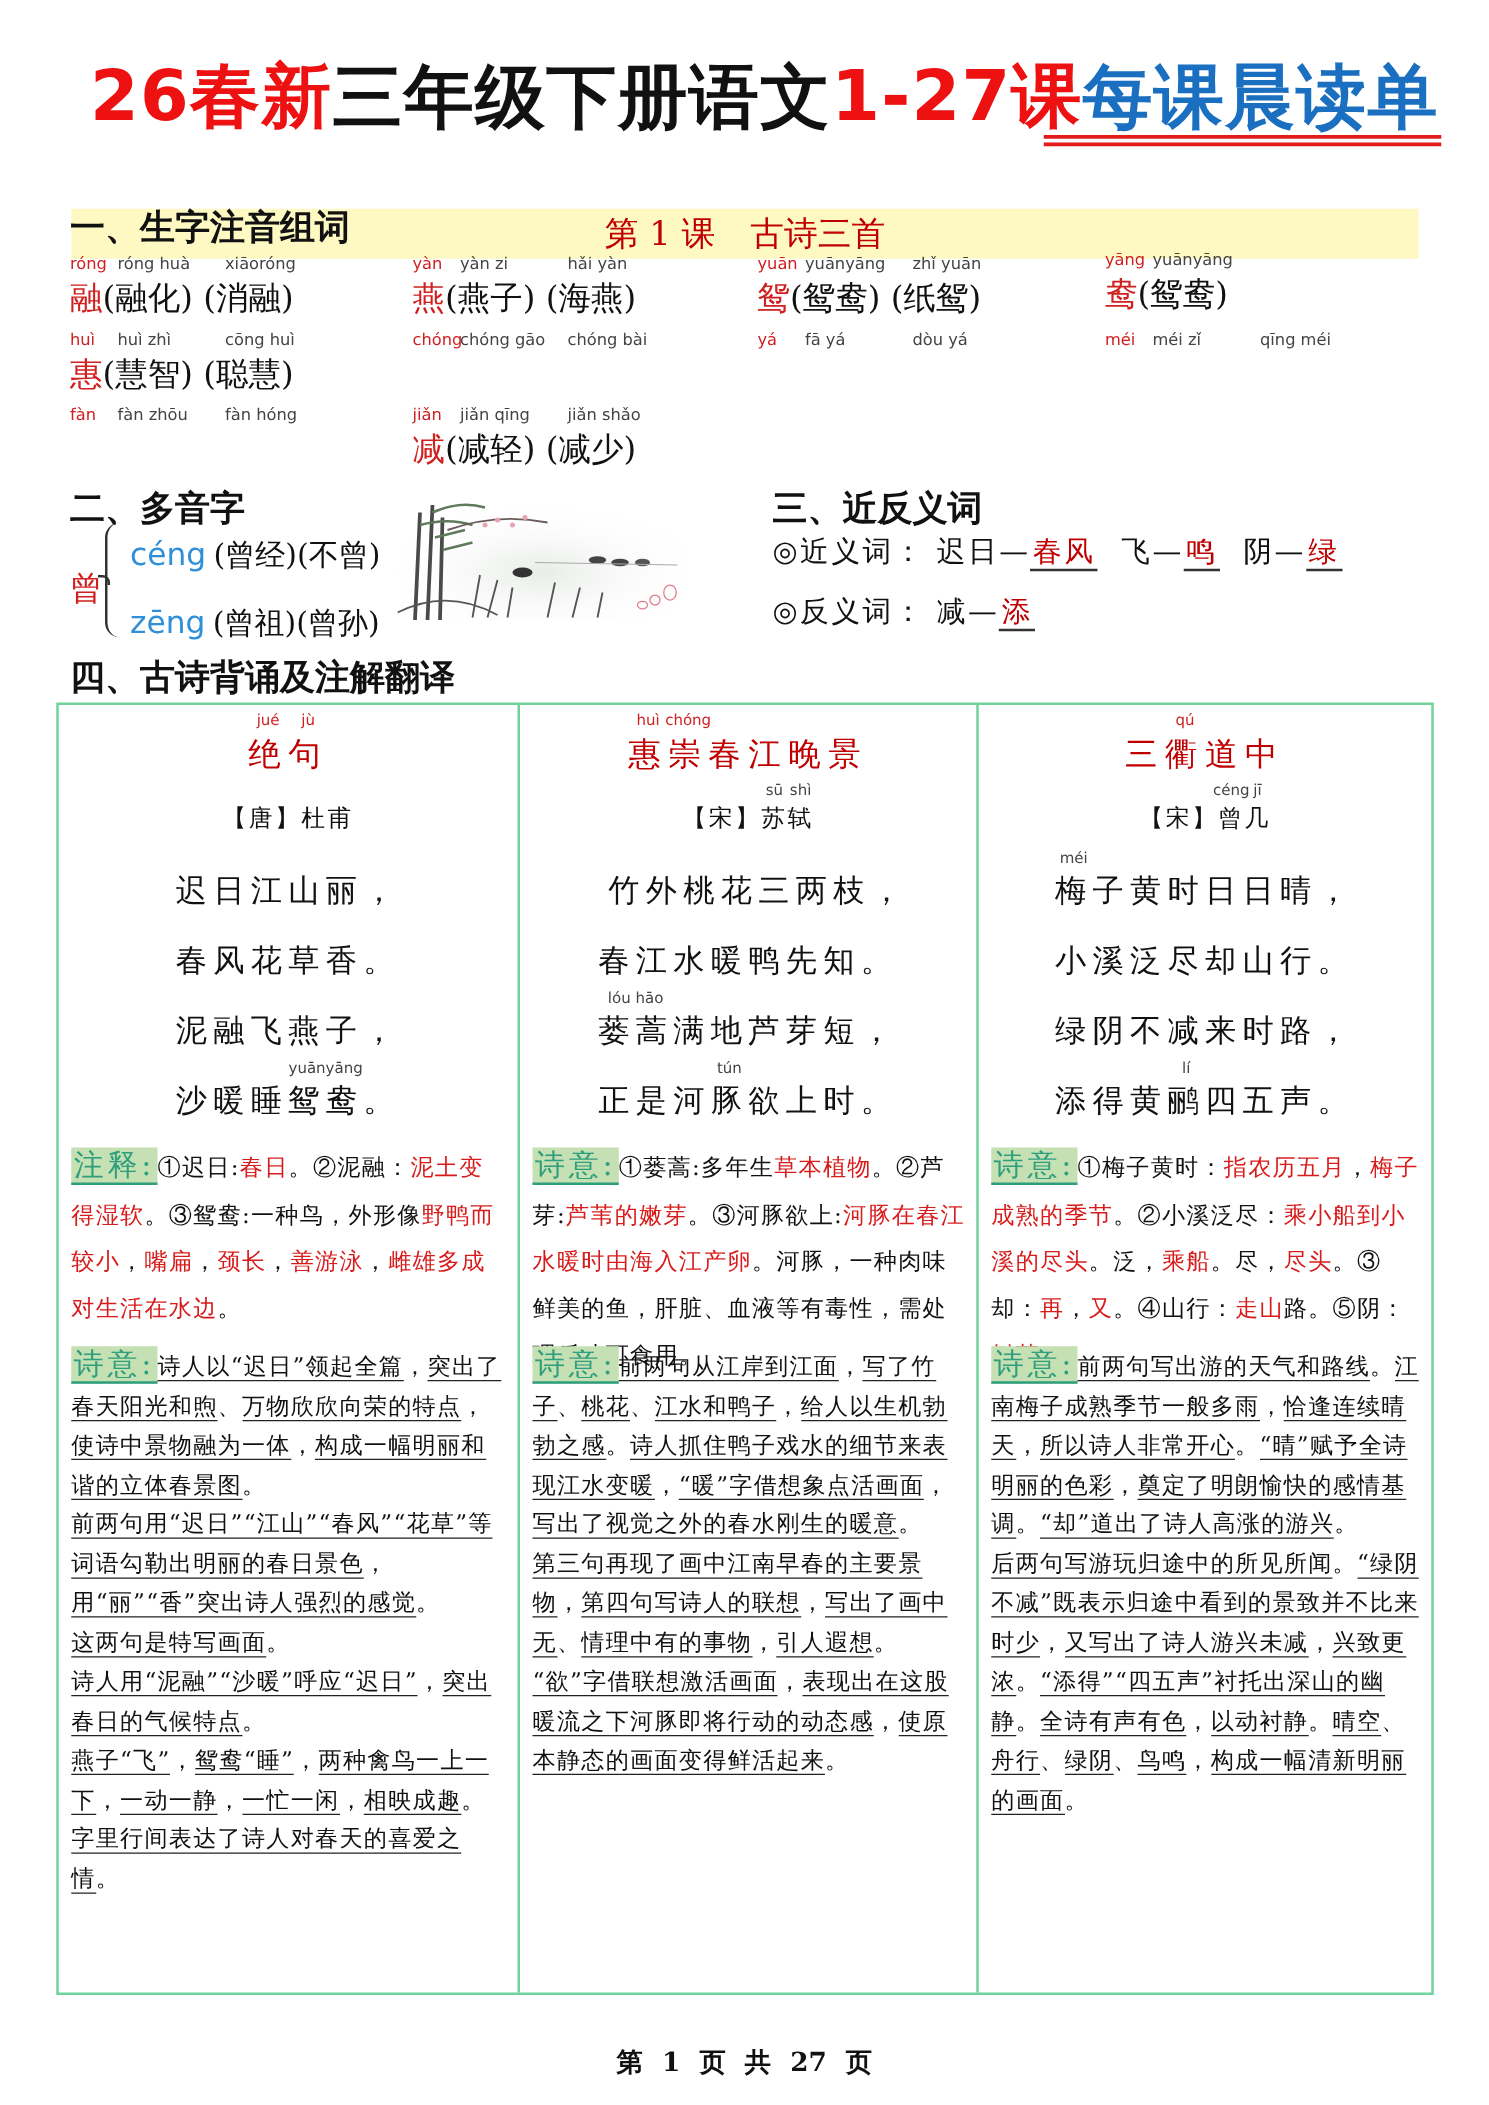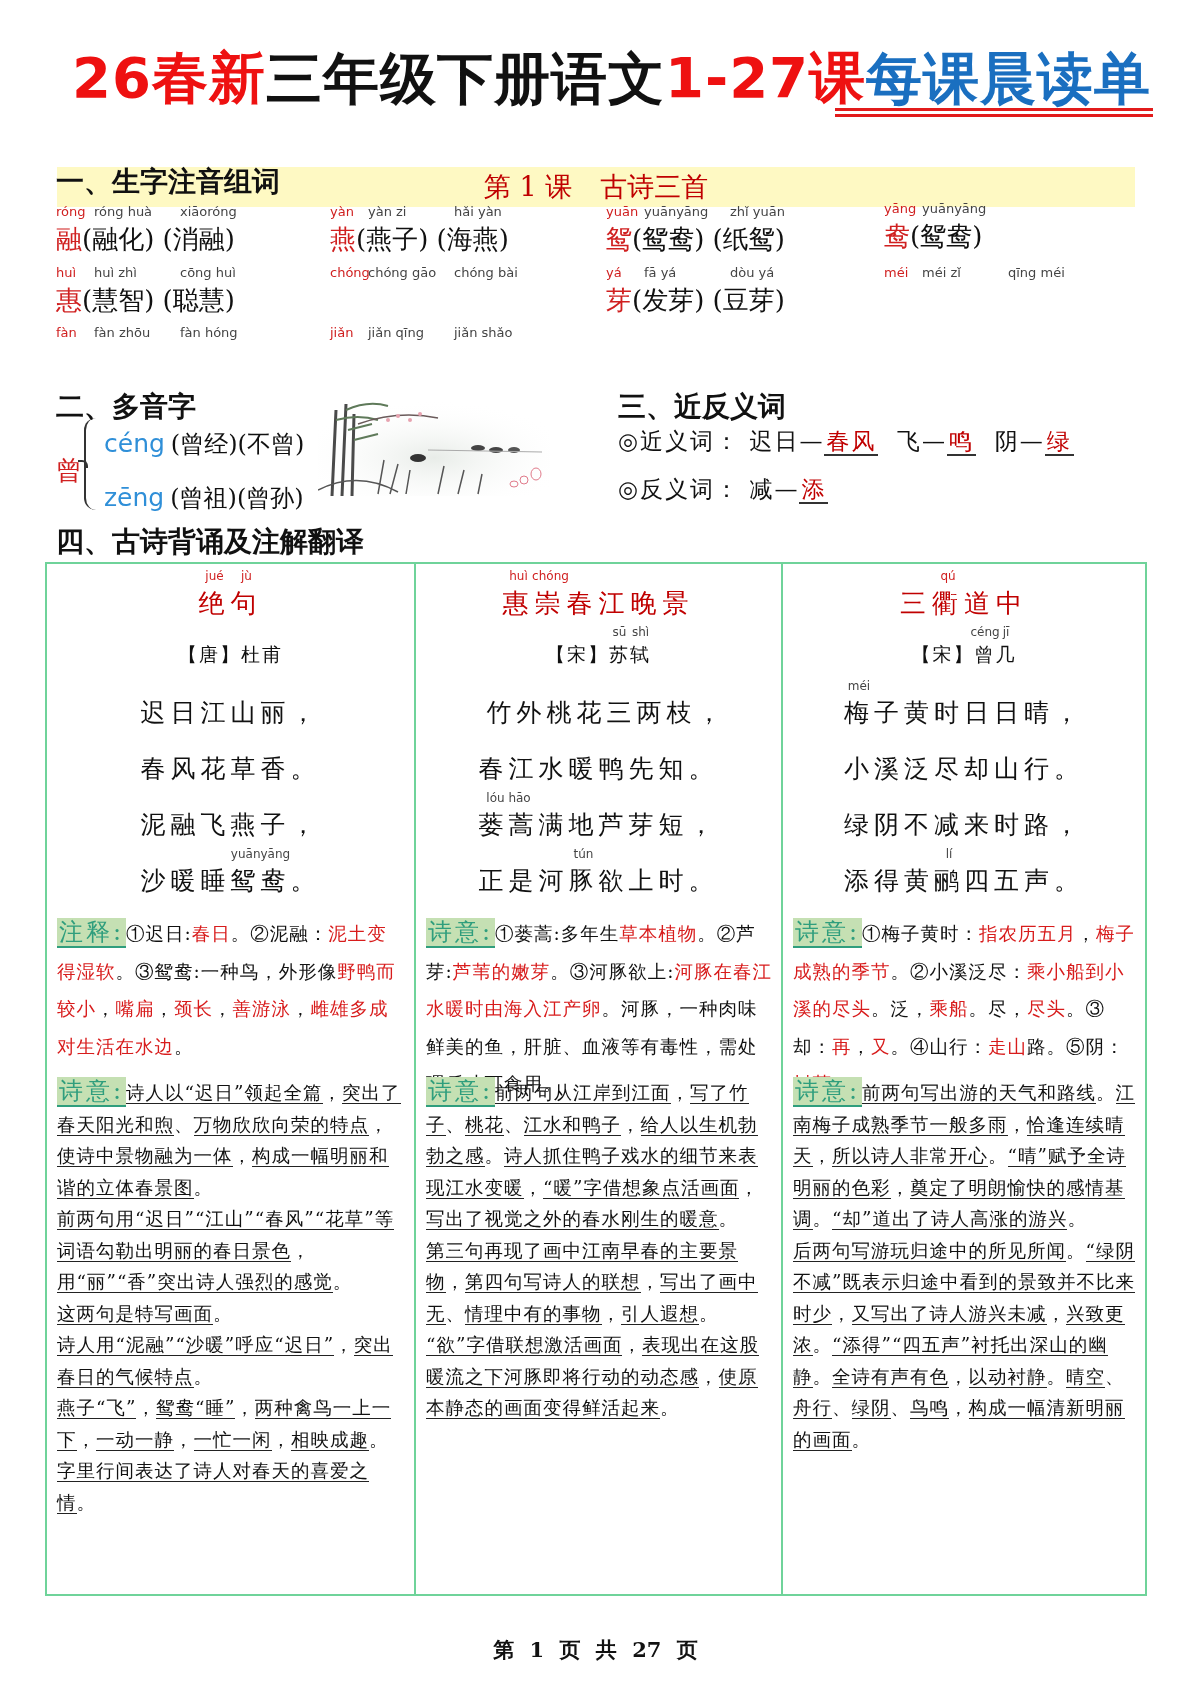--- a/index.html
+++ b/index.html
@@ -164,21 +164,20 @@
         <span style="left: 38px;">chóng gāo</span>
         <span style="left: 124px;">chóng bài</span>
       </div>
     </div>
     <div class="char-item" style="left: 606px; top: 265px;">
       <div class="py-row">
         <span class="py-main" style="left: 0px;">yá</span>
         <span style="left: 38px;">fā   yá</span>
         <span style="left: 124px;">dòu  yá</span>
       </div>
-      <div class="hz-row"><span class="hz-main">芽</span>(<span>发芽</span>) (<span>豆芽</span>) </div>
     </div>
     <div class="char-item" style="left: 884px; top: 265px;">
       <div class="py-row">
         <span class="py-main" style="left: 0px;">méi</span>
         <span style="left: 38px;">méi  zǐ</span>
         <span style="left: 124px;">qīng méi</span>
       </div>
     </div>
     <div class="char-item" style="left: 56px; top: 325px;">
       <div class="py-row">
@@ -186,20 +185,21 @@
         <span style="left: 38px;">fàn zhōu</span>
         <span style="left: 124px;">fàn hóng</span>
       </div>
     </div>
     <div class="char-item" style="left: 330px; top: 325px;">
       <div class="py-row">
         <span class="py-main" style="left: 0px;">jiǎn</span>
         <span style="left: 38px;">jiǎn qīng</span>
         <span style="left: 124px;">jiǎn shǎo</span>
       </div>
+      <div class="hz-row"><span class="hz-main">减</span>(<span>减轻</span>) (<span>减少</span>) </div>
     </div>
   </div>
 
 <div class="sec-heading" style="left:56px;top:390px;">二、多音字</div>
 <div class="poly-char">曾</div>
 <div class="poly-brace"></div>
 <div class="poly-line" style="top:428px;">
   <span class="py">céng</span><span>(曾经)(不曾)</span>
 </div>
 <div class="poly-line" style="top:482px;">

